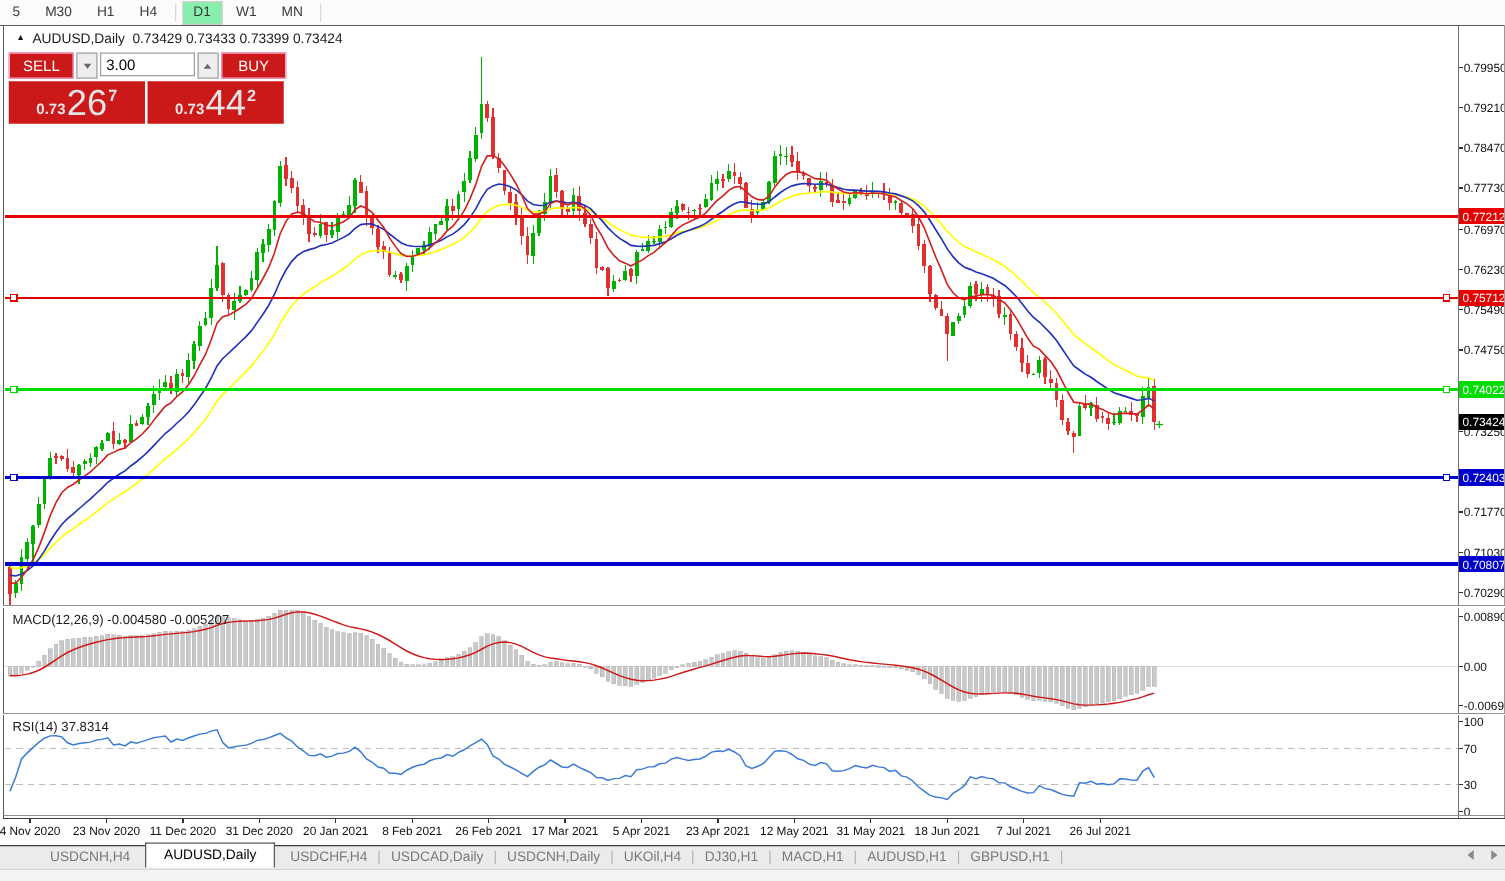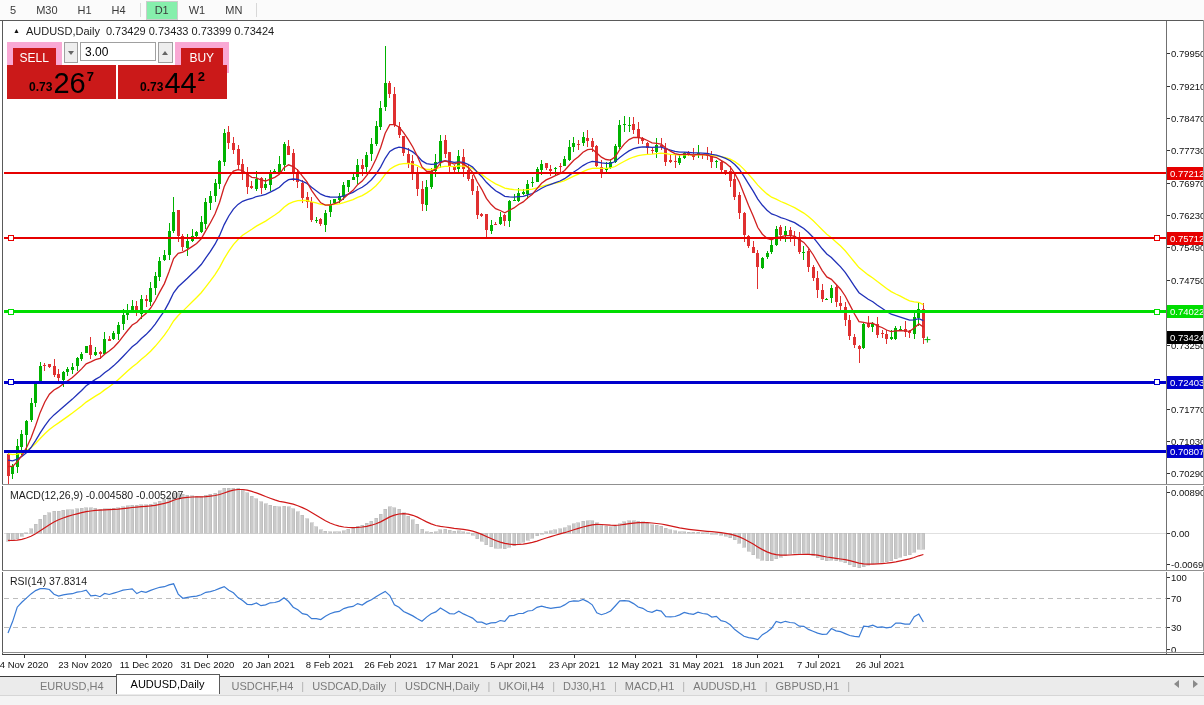--- a/index.html
+++ b/index.html
@@ -14,29 +14,29 @@
   
   #chartwin{position:absolute;left:0;top:20px;width:1204px;height:656px;}
   #chartsvg{position:absolute;left:0;top:0;}
   
   #chart-header{position:absolute;left:13px;top:5px;font-size:11px;color:#1b1b1b;display:flex;align-items:center;gap:6px;}
   #chart-header .tri{font-size:7px;color:#111;position:relative;top:-1px;}
   
   #trade{position:absolute;left:7px;top:22px;width:222px;}
   #trade .row1{display:flex;gap:2px;height:21px;}
   .redbtn{background:#cb1919;color:#fff;display:flex;align-items:center;justify-content:center;
-    font-size:12px;border:6px solid #f9a8d4;}
+    font-size:12px;border:1px solid #f9a8d4;}
   #sell-btn,#buy-btn{width:51px;height:19px;}
   .spin{width:15px;height:19px;background:#eeeeee;border:1px solid #a0a0a0;display:flex;align-items:center;justify-content:center;}
   .spin .t-down{width:0;height:0;border-left:3px solid transparent;border-right:3px solid transparent;border-top:4px solid #666;}
   .spin .t-up{width:0;height:0;border-left:3px solid transparent;border-right:3px solid transparent;border-bottom:4px solid #666;}
   #vol-input{width:66px;height:17px;border:1px solid #a0a0a0;font-size:12px;text-align:left;padding:0 4px;
     font-family:"Liberation Sans",sans-serif;color:#000;}
   #trade .row2{display:flex;gap:2px;margin-top:2px;height:34px;}
-  .bigprice{width:109px;background:#cb1919;color:#000000;display:flex;align-items:flex-end;justify-content:center;padding-bottom:1px;}
+  .bigprice{width:109px;background:#cb1919;color:#e5e5e5;display:flex;align-items:flex-end;justify-content:center;padding-bottom:1px;}
   .bigprice .pref{font-size:12px;font-weight:bold;margin-bottom:4px;margin-right:1px;}
   .bigprice .main{font-size:29px;line-height:29px;font-weight:normal;}
   .bigprice .sup{font-size:13px;font-weight:bold;margin-bottom:14px;margin-left:1px;}
   
   #tabstrip{position:absolute;left:0;top:676px;width:1204px;height:19px;background:#ebebeb;
     border-top:1px solid #3c3c3c;display:flex;align-items:center;font-size:11px;color:#7a7a7a;box-sizing:border-box;}
   #tabstrip .pad{width:28px;}
   .tab{padding:2px 12px;white-space:nowrap;cursor:default;}
   .tab.active{background:#ffffff;border:1px solid #5a5a5a;border-bottom:none;color:#000;
     margin-top:-4px;padding:3px 14px 4px;position:relative;z-index:2;}
@@ -850,21 +850,21 @@
           <span class="pref">0.73</span>
             <span class="main">44</span>
             <span class="sup">2</span>
         </div>
       </div>
     </div>
   </div>
 
   <div id="tabstrip">
       <div class="pad"></div>
-      <div class="tab">EURUSD,H4</div>
+      <div class="tab">USDCNH,H4</div>
       <div class="tab active">AUDUSD,Daily</div>
       <div class="tab">USDCHF,H4</div>
       <span class="tabsep">|</span>
       <div class="tab">USDCAD,Daily</div>
       <span class="tabsep">|</span>
       <div class="tab">USDCNH,Daily</div>
       <span class="tabsep">|</span>
       <div class="tab">UKOil,H4</div>
       <span class="tabsep">|</span>
       <div class="tab">DJ30,H1</div>

